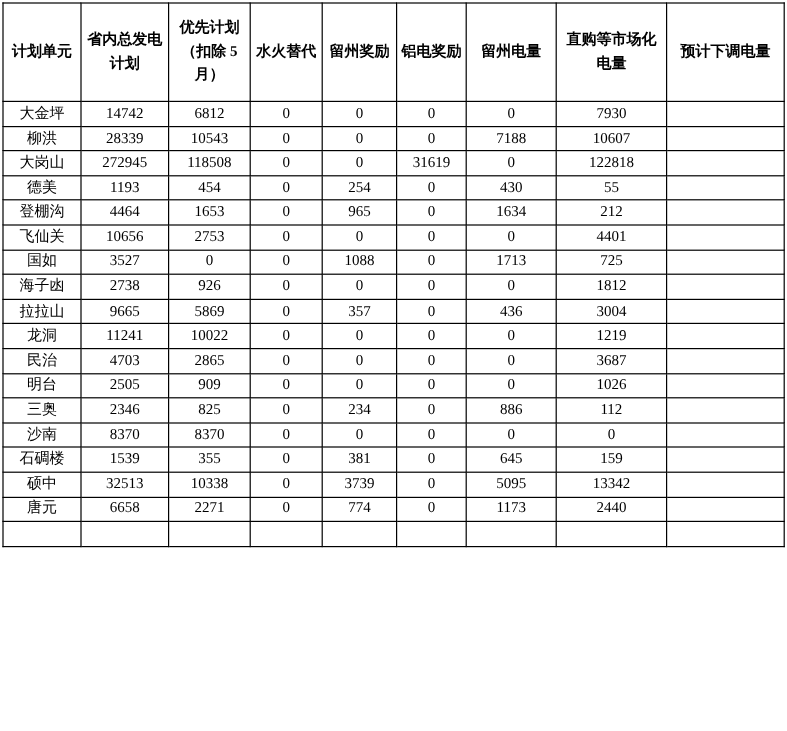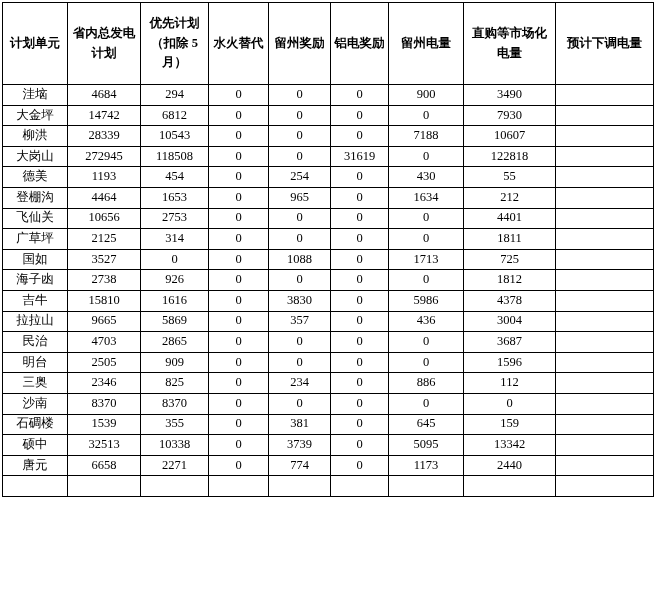--- a/index.html
+++ b/index.html
@@ -81,31 +81,20 @@
         <th data-name="column-header-hydro-thermal-substitution">水火替代</th>
         <th data-name="column-header-liuzhou-reward">留州奖励</th>
         <th data-name="column-header-aluminum-reward">铝电奖励</th>
         <th data-name="column-header-liuzhou-energy">留州电量</th>
         <th data-name="column-header-direct-purchase-market">直购等市场化电量</th>
         <th data-name="column-header-expected-reduction">预计下调电量</th>
       </tr>
     </thead>
     <tbody data-name="table-body">
         <tr data-name="table-row">
-          <td data-name="plan-unit-cell">洼垴</td>
-          <td data-name="value-cell">4684</td>
-          <td data-name="value-cell">294</td>
-          <td data-name="value-cell">0</td>
-          <td data-name="value-cell">0</td>
-          <td data-name="value-cell">0</td>
-          <td data-name="value-cell">900</td>
-          <td data-name="value-cell">3490</td>
-          <td data-name="value-cell"></td>
-        </tr>
-        <tr data-name="table-row">
           <td data-name="plan-unit-cell">大金坪</td>
           <td data-name="value-cell">14742</td>
           <td data-name="value-cell">6812</td>
           <td data-name="value-cell">0</td>
           <td data-name="value-cell">0</td>
           <td data-name="value-cell">0</td>
           <td data-name="value-cell">0</td>
           <td data-name="value-cell">7930</td>
           <td data-name="value-cell"></td>
         </tr>
@@ -158,31 +147,20 @@
           <td data-name="value-cell">10656</td>
           <td data-name="value-cell">2753</td>
           <td data-name="value-cell">0</td>
           <td data-name="value-cell">0</td>
           <td data-name="value-cell">0</td>
           <td data-name="value-cell">0</td>
           <td data-name="value-cell">4401</td>
           <td data-name="value-cell"></td>
         </tr>
         <tr data-name="table-row">
-          <td data-name="plan-unit-cell">广草坪</td>
-          <td data-name="value-cell">2125</td>
-          <td data-name="value-cell">314</td>
-          <td data-name="value-cell">0</td>
-          <td data-name="value-cell">0</td>
-          <td data-name="value-cell">0</td>
-          <td data-name="value-cell">0</td>
-          <td data-name="value-cell">1811</td>
-          <td data-name="value-cell"></td>
-        </tr>
-        <tr data-name="table-row">
           <td data-name="plan-unit-cell">国如</td>
           <td data-name="value-cell">3527</td>
           <td data-name="value-cell">0</td>
           <td data-name="value-cell">0</td>
           <td data-name="value-cell">1088</td>
           <td data-name="value-cell">0</td>
           <td data-name="value-cell">1713</td>
           <td data-name="value-cell">725</td>
           <td data-name="value-cell"></td>
         </tr>
@@ -191,61 +169,61 @@
           <td data-name="value-cell">2738</td>
           <td data-name="value-cell">926</td>
           <td data-name="value-cell">0</td>
           <td data-name="value-cell">0</td>
           <td data-name="value-cell">0</td>
           <td data-name="value-cell">0</td>
           <td data-name="value-cell">1812</td>
           <td data-name="value-cell"></td>
         </tr>
         <tr data-name="table-row">
-          <td data-name="plan-unit-cell">吉牛</td>
-          <td data-name="value-cell">15810</td>
-          <td data-name="value-cell">1616</td>
-          <td data-name="value-cell">0</td>
-          <td data-name="value-cell">3830</td>
-          <td data-name="value-cell">0</td>
-          <td data-name="value-cell">5986</td>
-          <td data-name="value-cell">4378</td>
-          <td data-name="value-cell"></td>
-        </tr>
-        <tr data-name="table-row">
           <td data-name="plan-unit-cell">拉拉山</td>
           <td data-name="value-cell">9665</td>
           <td data-name="value-cell">5869</td>
           <td data-name="value-cell">0</td>
           <td data-name="value-cell">357</td>
           <td data-name="value-cell">0</td>
           <td data-name="value-cell">436</td>
           <td data-name="value-cell">3004</td>
           <td data-name="value-cell"></td>
         </tr>
         <tr data-name="table-row">
+          <td data-name="plan-unit-cell">龙洞</td>
+          <td data-name="value-cell">11241</td>
+          <td data-name="value-cell">10022</td>
+          <td data-name="value-cell">0</td>
+          <td data-name="value-cell">0</td>
+          <td data-name="value-cell">0</td>
+          <td data-name="value-cell">0</td>
+          <td data-name="value-cell">1219</td>
+          <td data-name="value-cell"></td>
+        </tr>
+        <tr data-name="table-row">
           <td data-name="plan-unit-cell">民治</td>
           <td data-name="value-cell">4703</td>
           <td data-name="value-cell">2865</td>
           <td data-name="value-cell">0</td>
           <td data-name="value-cell">0</td>
           <td data-name="value-cell">0</td>
           <td data-name="value-cell">0</td>
           <td data-name="value-cell">3687</td>
           <td data-name="value-cell"></td>
         </tr>
         <tr data-name="table-row">
           <td data-name="plan-unit-cell">明台</td>
           <td data-name="value-cell">2505</td>
           <td data-name="value-cell">909</td>
           <td data-name="value-cell">0</td>
           <td data-name="value-cell">0</td>
           <td data-name="value-cell">0</td>
           <td data-name="value-cell">0</td>
-          <td data-name="value-cell">1596</td>
+          <td data-name="value-cell">1026</td>
           <td data-name="value-cell"></td>
         </tr>
         <tr data-name="table-row">
           <td data-name="plan-unit-cell">三奥</td>
           <td data-name="value-cell">2346</td>
           <td data-name="value-cell">825</td>
           <td data-name="value-cell">0</td>
           <td data-name="value-cell">234</td>
           <td data-name="value-cell">0</td>
           <td data-name="value-cell">886</td>

